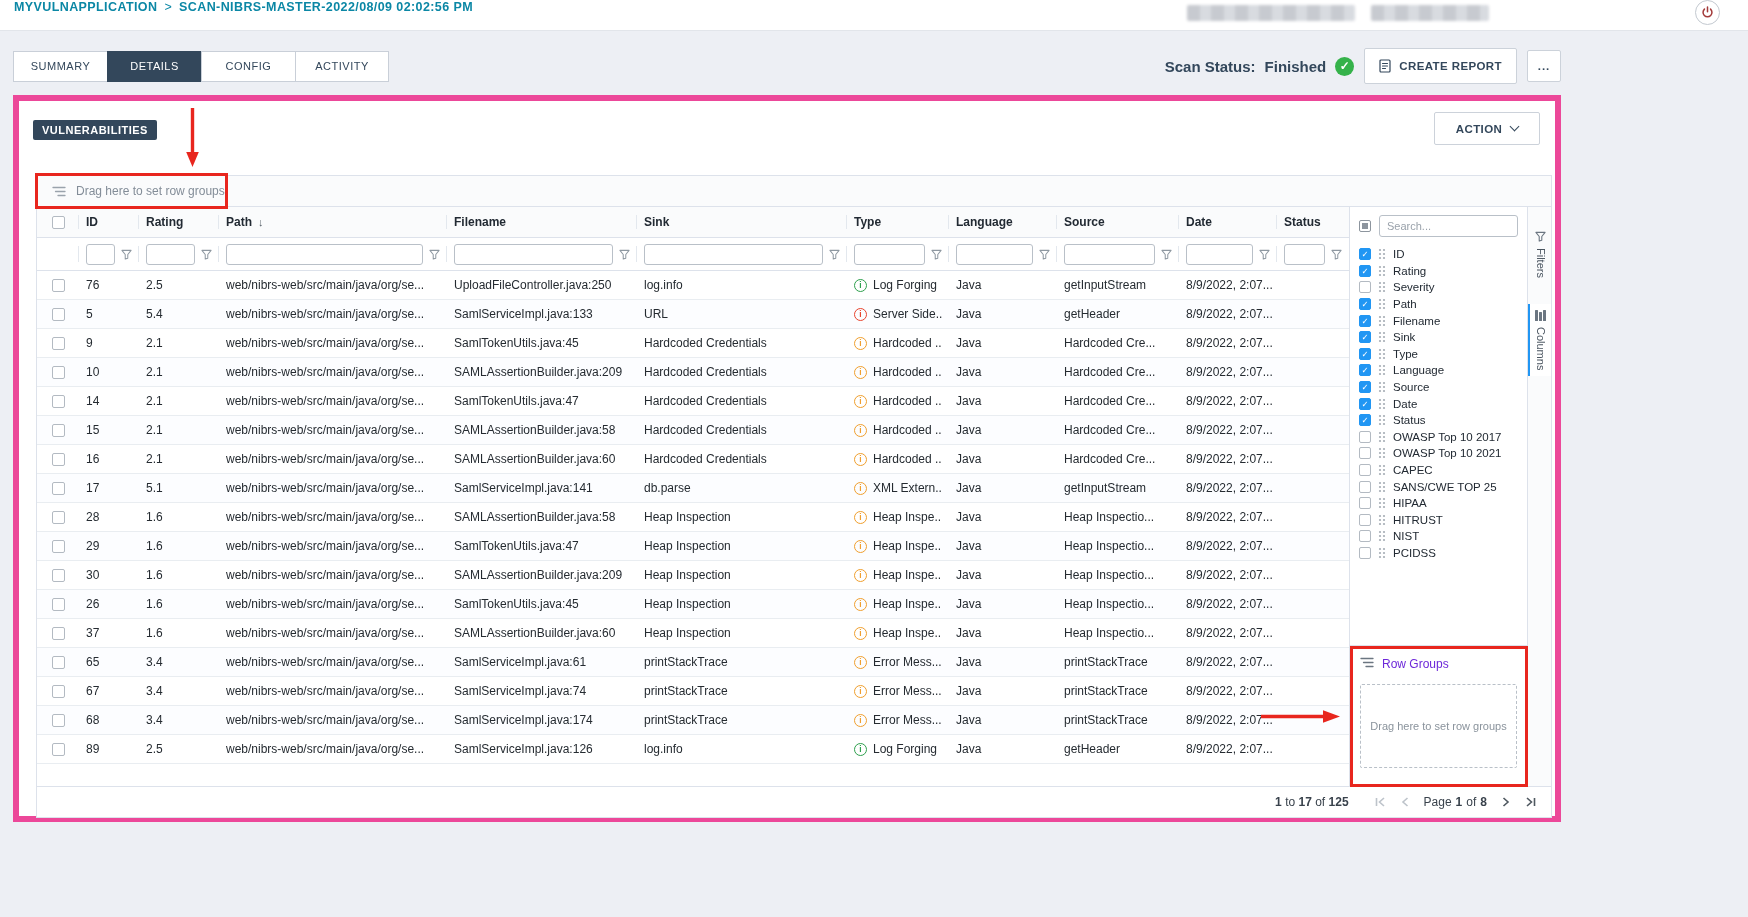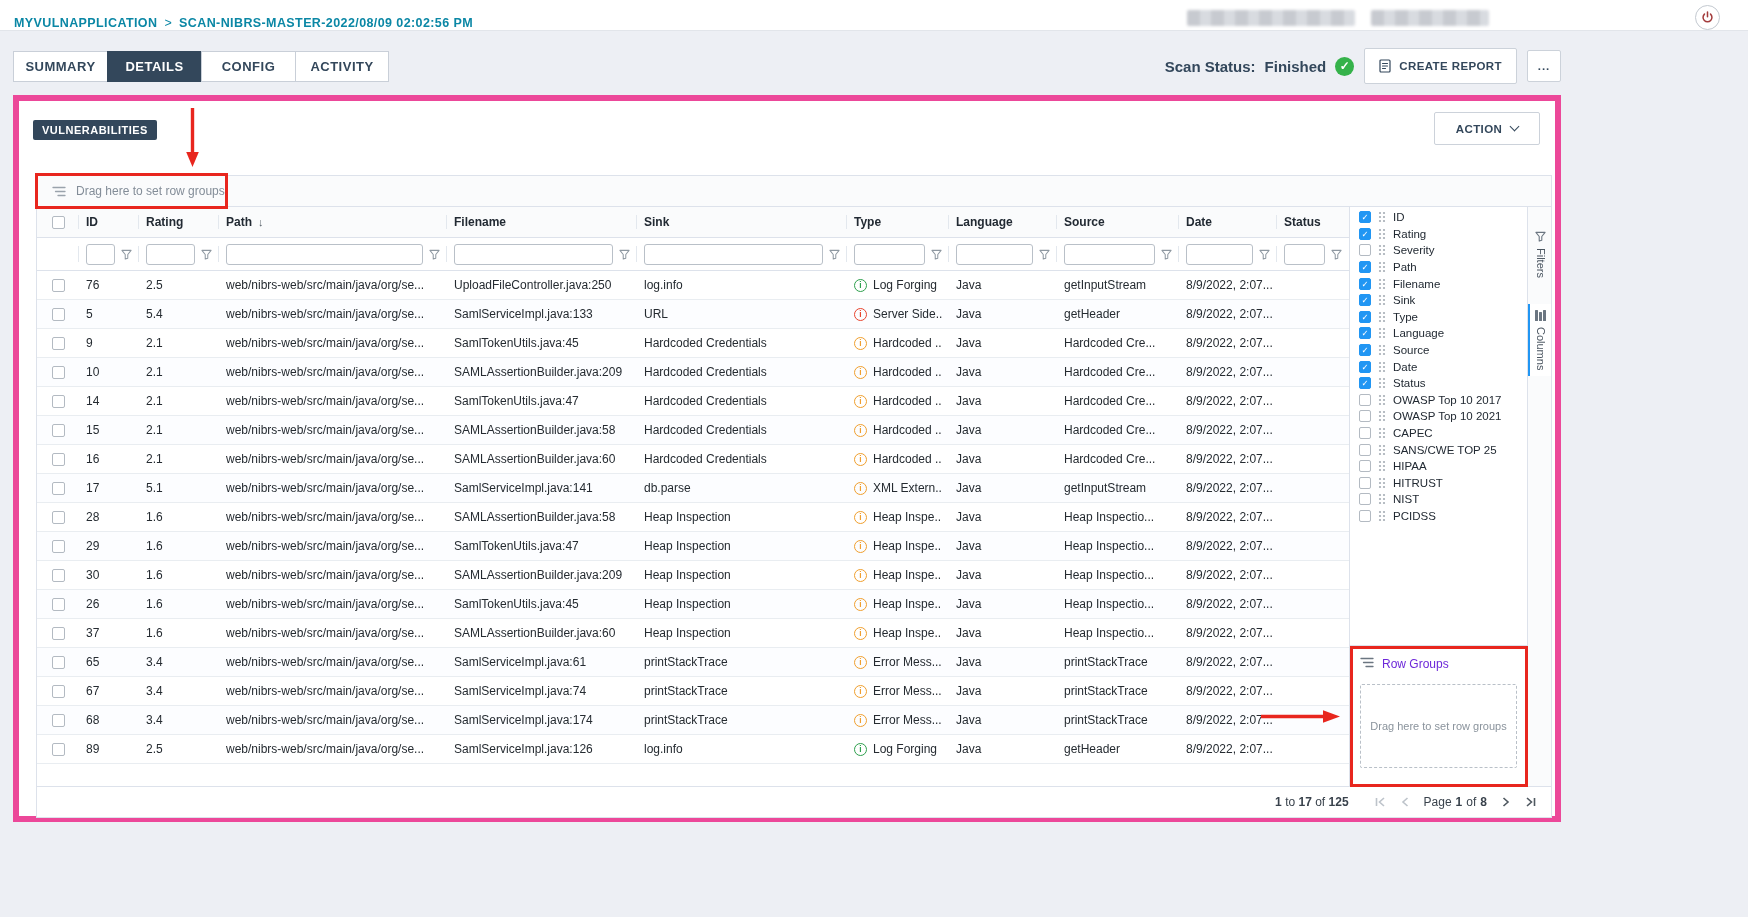--- a/index.html
+++ b/index.html
@@ -1,31 +1,31 @@
 <!DOCTYPE html>
 <html><head>
 <meta charset="utf-8">
 <style>
   *{box-sizing:border-box;margin:0;padding:0;font-family:"Liberation Sans",sans-serif}
   html,body{width:1748px;height:917px;background:#edeff4;overflow:hidden;position:relative;font-size:12px;color:#252b31}
 
   
-  .topbar{position:absolute;top:0;left:0;width:1748px;height:31px;background:#fff;border-bottom:1px solid #e2e5ea;display:flex;align-items:flex-end;justify-content:space-between;padding:0 28px 0 14px}
+  .topbar{position:absolute;top:0;left:0;width:1748px;height:31px;background:#fff;border-bottom:1px solid #e2e5ea;display:flex;align-items:flex-start;justify-content:space-between;padding:0 28px 0 14px}
   .breadcrumb{display:flex;align-items:center;gap:7px;font-size:12.5px;font-weight:700;letter-spacing:.4px;color:#0b87a5}
   .crumb-sep{color:#0b87a5;font-weight:400}
   .topbar-right{display:flex;align-items:center;gap:16px}
   .redacted{height:16px;border-radius:2px;background:repeating-linear-gradient(90deg,#c7cad0 0 13px,#d8dbe0 13px 24px);filter:blur(1.5px)}
   .redacted-1{width:168px}
   .redacted-2{width:118px;margin-right:190px}
   .power-btn{width:25px;height:25px;border-radius:50%;border:1px solid #c3c9d0;background:#fff;display:flex;align-items:center;justify-content:center;cursor:pointer}
 
   
   .tabs-row{position:absolute;top:48px;left:13px;width:1548px;display:flex;justify-content:space-between;align-items:center}
   .tabs{display:flex}
-  .tab{width:94px;height:31px;display:flex;align-items:center;justify-content:center;background:#fff;border:1px solid #c9cfd8;border-right:none;font-size:13px;font-weight:700;letter-spacing:.5px;color:#33475b;cursor:pointer}
+  .tab{width:94px;height:31px;display:flex;align-items:center;justify-content:center;background:#fff;border:1px solid #c9cfd8;border-right:none;font-size:11px;font-weight:400;letter-spacing:.5px;color:#33475b;cursor:pointer}
   .tab:last-child{border-right:1px solid #c9cfd8}
   .tab.active{background:#33475b;color:#fff;border-color:#33475b}
   .tabs-right{display:flex;align-items:center;gap:10px}
   .scan-status{font-size:15px;font-weight:700;color:#33475b;display:flex;align-items:center;gap:9px;}
   .check-icon{width:19px;height:19px;border-radius:50%;background:#35b24a;color:#fff;font-size:12px;display:flex;align-items:center;justify-content:center;font-weight:700}
   .btn-outline{height:32px;background:#fff;border:1px solid #ccd2da;border-radius:2px;font-size:11.5px;font-weight:700;letter-spacing:.4px;color:#33475b;display:flex;align-items:center;gap:8px;padding:17px 14px;cursor:pointer}
   .btn-more{width:34px;padding:0;justify-content:center;letter-spacing:1px}
 
   
   .main-panel{position:absolute;top:95px;left:13px;width:1548px;height:727px;background:#fff;border:6px solid #ec4899}
@@ -609,20 +609,24 @@
               </div>
               <div class="td c-language">Java</div>
               <div class="td c-source">getHeader</div>
               <div class="td c-date">8/9/2022, 2:07...</div>
               <div class="td c-status"></div>
             </div>
           </div>
       </div>
 
       <div class="side-panel">
+        <div class="sp-head">
+          <span class="sp-selectall"></span>
+          <input class="sp-search" placeholder="Search..." style="">
+        </div>
         <div class="sp-list" id="sp-list">
             <div class="sp-item">
               <span class="cb on">✓</span>
               <span class="drag">
                 <svg width="8" height="12" viewBox="0 0 8 12">
                   <g fill="#a6adb5">
                     <circle cx="2" cy="2" r="1.1"></circle>
                     <circle cx="6" cy="2" r="1.1"></circle>
                     <circle cx="2" cy="6" r="1.1"></circle>
                     <circle cx="6" cy="6" r="1.1"></circle>

